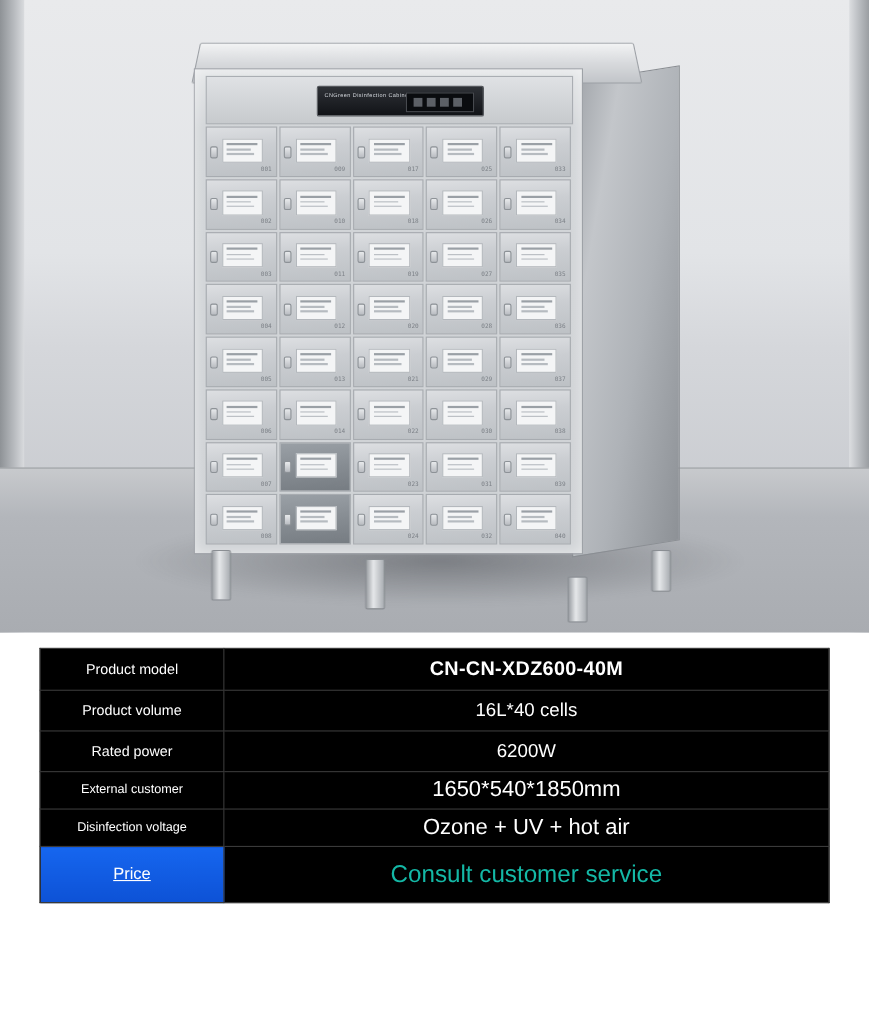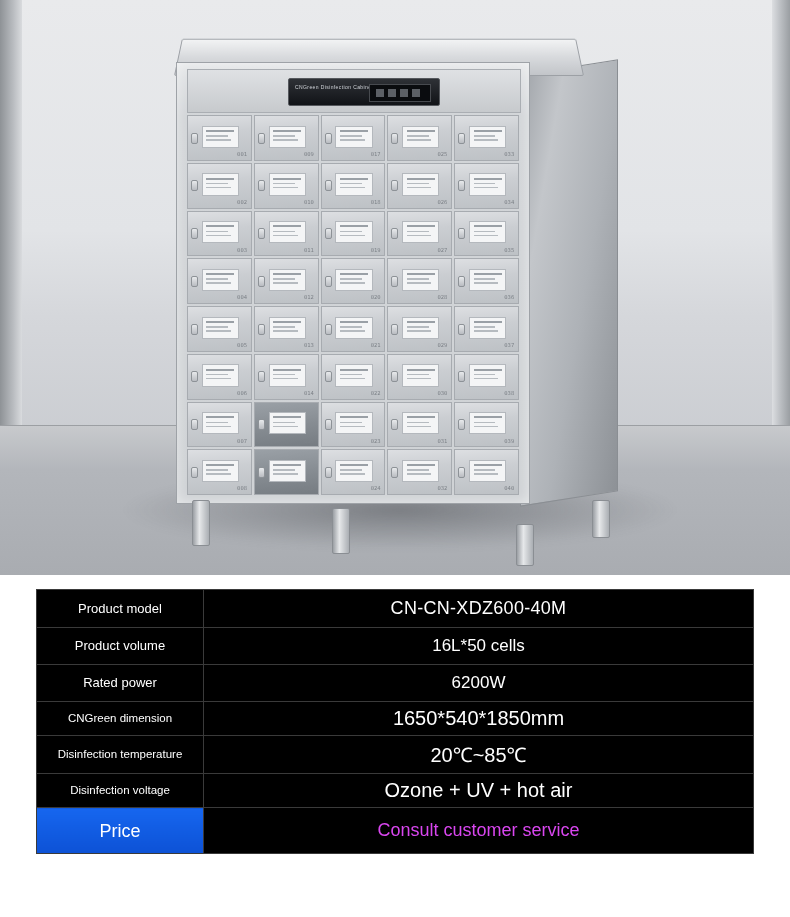--- a/index.html
+++ b/index.html
@@ -246,33 +246,34 @@
     width: 158px;
     font-size: 13px;
     padding: 8px 4px;
     line-height: 14px;
   }
   .spec-table td.value {
     font-size: 17px;
     padding: 8px 4px;
   }
   .row-model td.value {
-    font-weight: normal;
+    font-weight: bold;
     font-size: 18px;
     letter-spacing: .3px;
   }
   .row-price td.label {
     background: linear-gradient(180deg, #1666ef 0%, #0d52d6 100%);
     color: #ffffff;
-    font-size: 18px;
+    font-size: 15px;
     padding: 12px 4px;
+    text-decoration: underline;
   }
   .row-price td.value {
-    color: #d946ef;
-    font-size: 18px;
+    color: #14b8a6;
+    font-size: 22px;
     padding: 12px 4px;
   }
   .row-small td.label { font-size: 11.5px; line-height: 13px; padding: 5px 4px; }
   .row-small td.value { font-size: 20px; padding: 5px 4px; }
 </style>
 </head>
 <body>
 
 <div class="page">
 
@@ -682,33 +683,29 @@
   </div>
 
   <table class="spec-table">
     <tbody>
       <tr class="row-model">
         <td class="label">Product model</td>
         <td class="value">CN-CN-XDZ600-40M</td>
       </tr>
       <tr>
         <td class="label">Product volume</td>
-        <td class="value">16L*50 cells</td>
+        <td class="value">16L*40 cells</td>
       </tr>
       <tr>
         <td class="label">Rated power</td>
         <td class="value">6200W</td>
       </tr>
       <tr class="row-small">
-        <td class="label">CNGreen dimension</td>
+        <td class="label">External customer</td>
         <td class="value">1650*540*1850mm</td>
-      </tr>
-      <tr class="row-small">
-        <td class="label">Disinfection temperature</td>
-        <td class="value">20℃~85℃</td>
       </tr>
       <tr class="row-small">
         <td class="label">Disinfection voltage</td>
         <td class="value">Ozone + UV + hot air</td>
       </tr>
       <tr class="row-price">
         <td class="label">Price</td>
         <td class="value">Consult customer service</td>
       </tr>
     </tbody>

